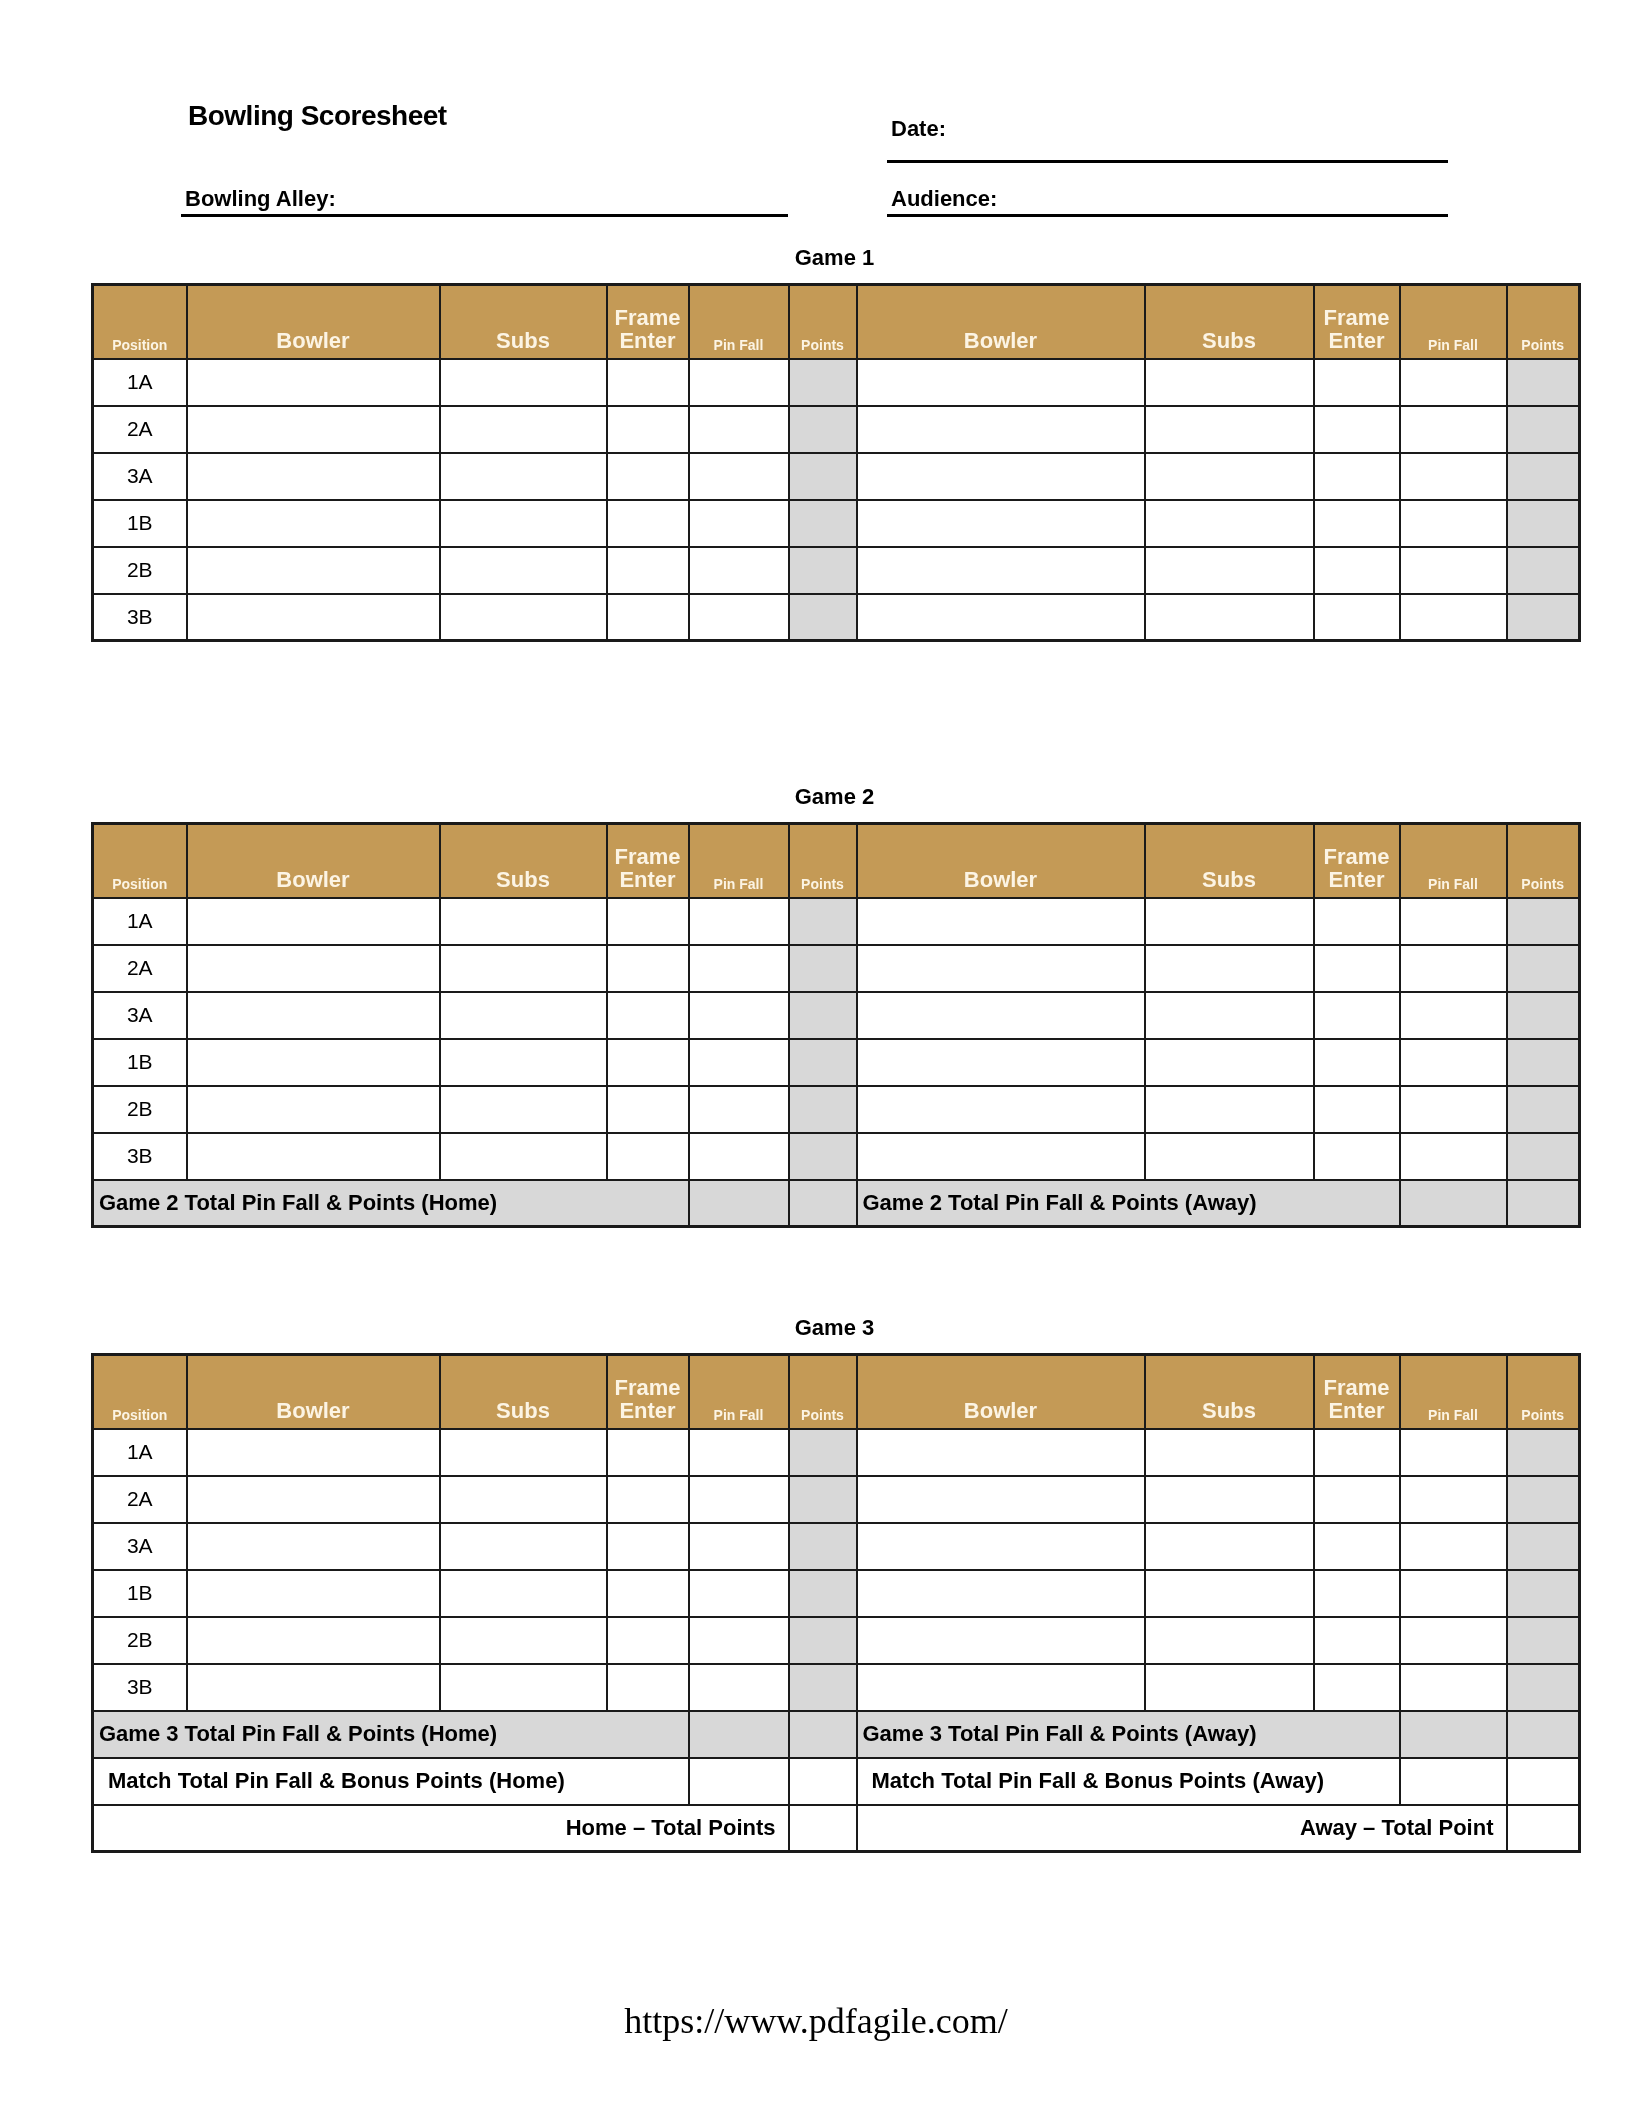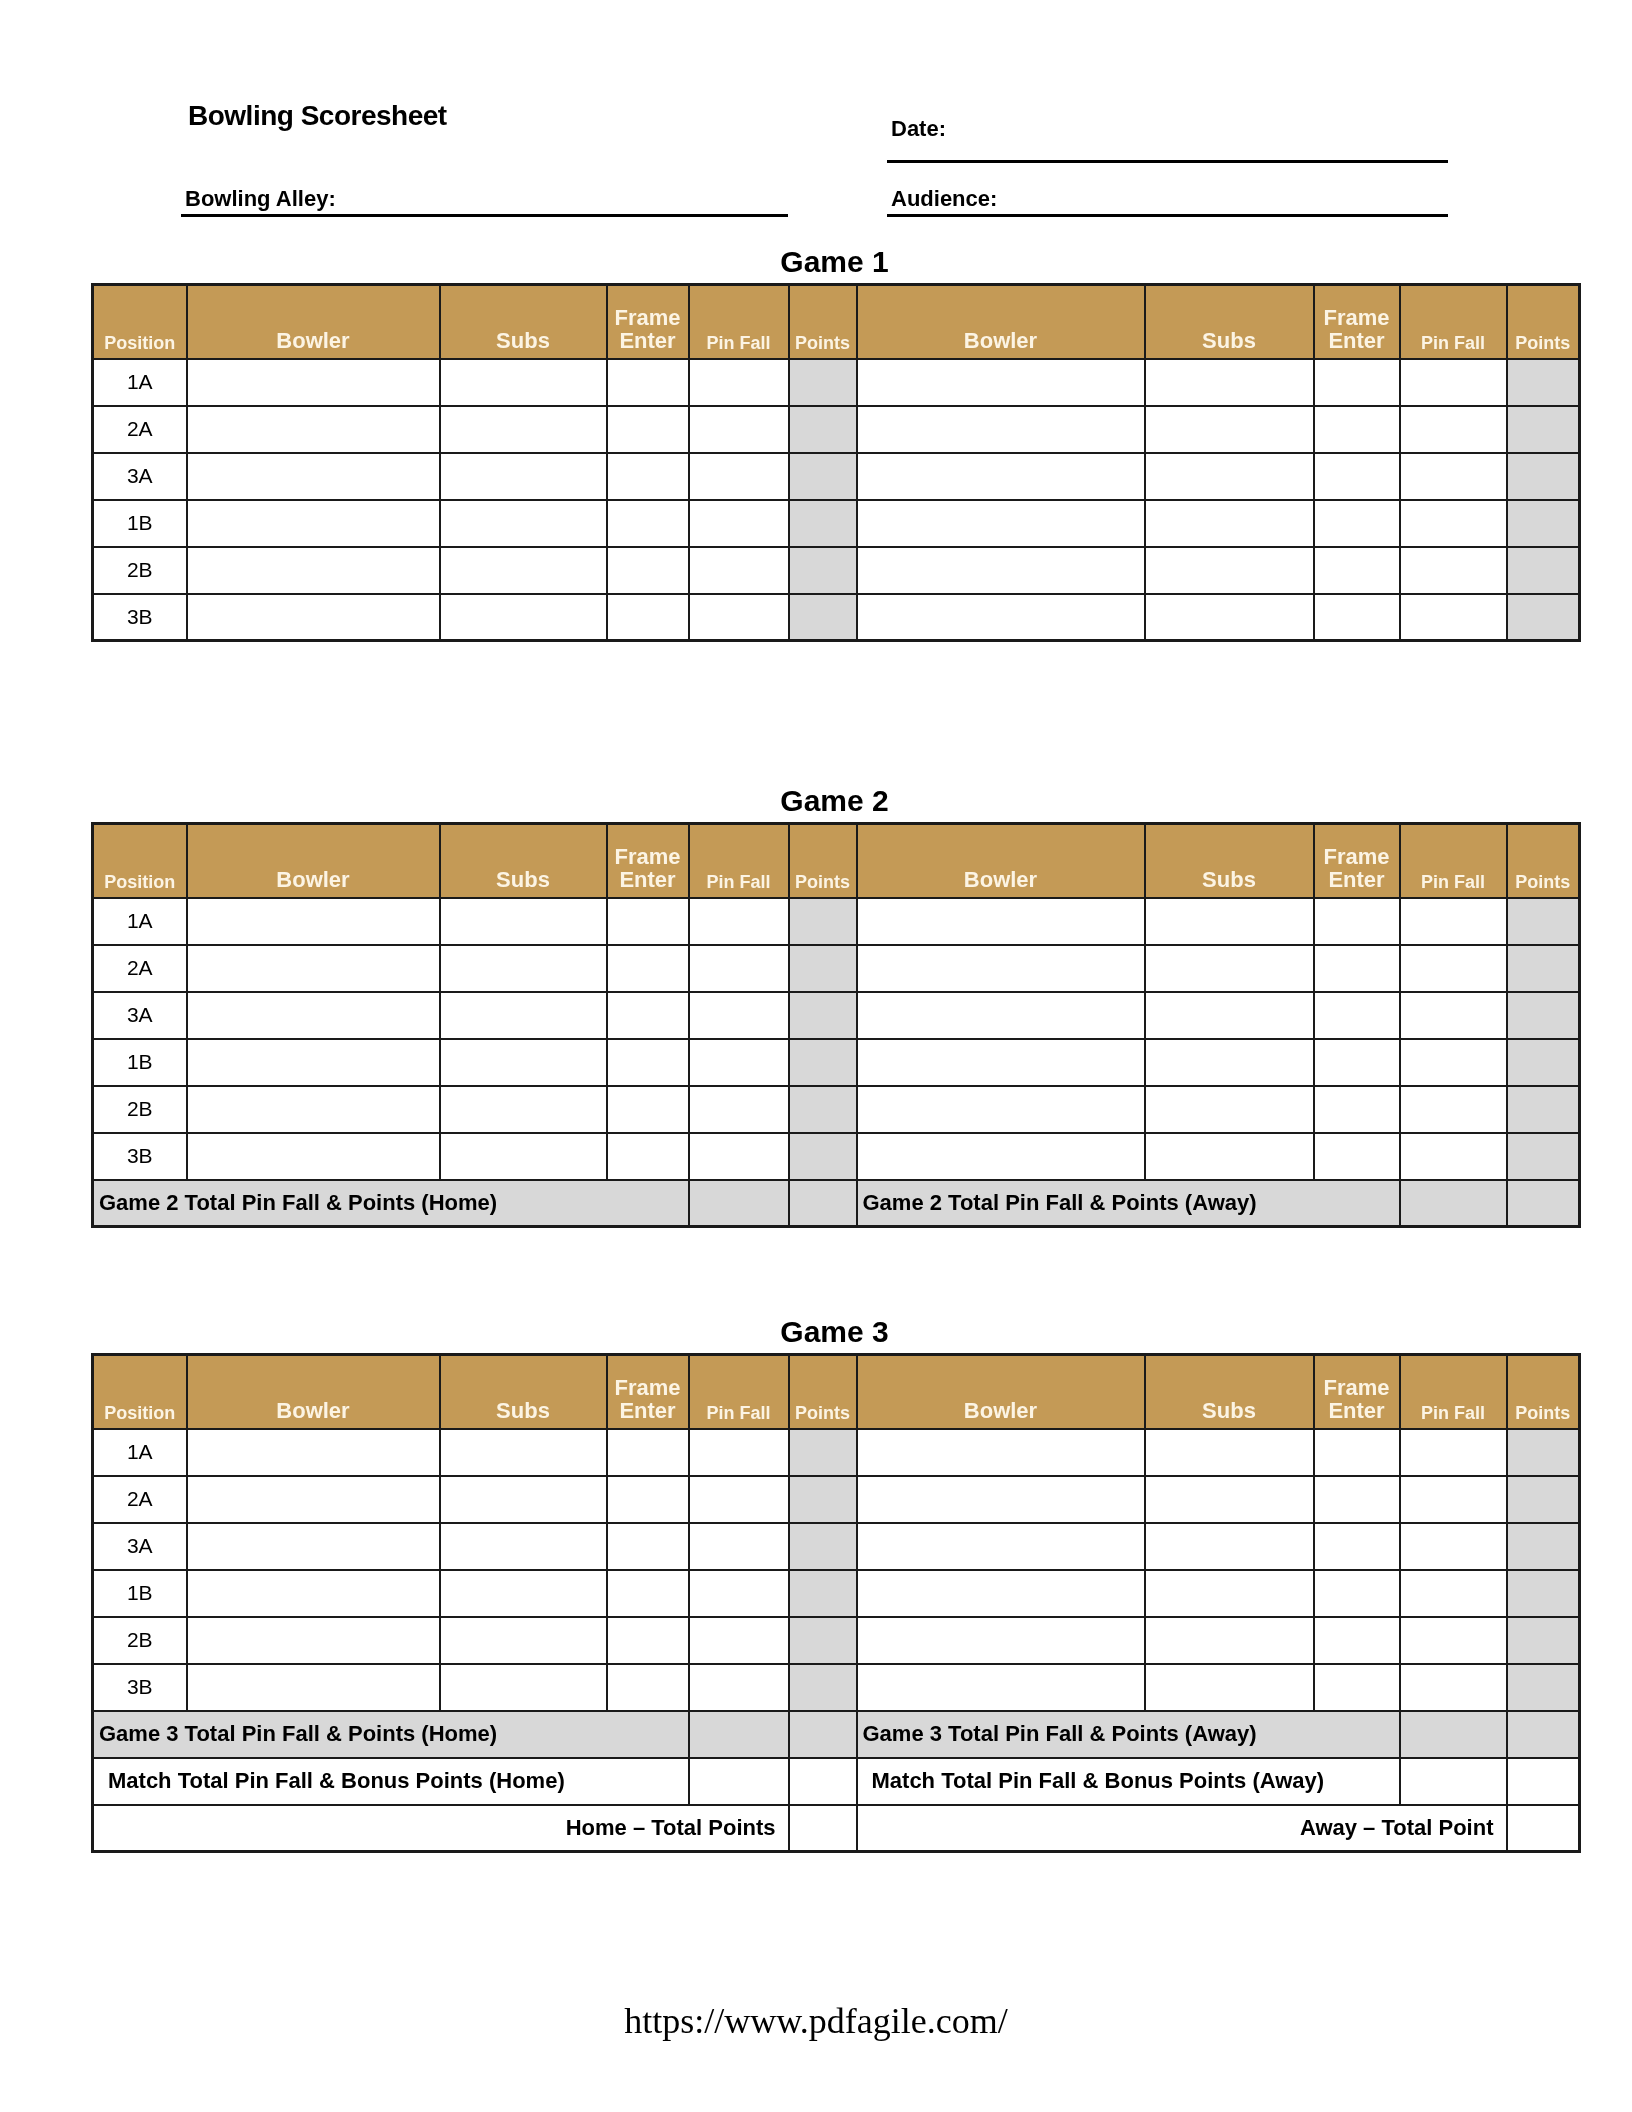--- a/index.html
+++ b/index.html
@@ -43,21 +43,21 @@
   .lbl-date    { left: 891px; top: 116px; }
   .line-date   { left: 887px; top: 160px; width: 561px; }
   .lbl-aud     { left: 891px; top: 186px; text-align: right; }
   .line-aud    { left: 887px; top: 214px; width: 561px; }
 
   .game-title {
     position: absolute;
     left: 91px;
     width: 1487px;
     text-align: center;
-    font-size: 30px;
+    font-size: 22px;
     font-weight: bold;
   }
   .t1-title { top: 245px; }
   .t2-title { top: 784px; }
   .t3-title { top: 1315px; }
 
   .game-table-wrap { position: absolute; left: 91px; width: 1487px; }
   .t1 { top: 283px; }
   .t2 { top: 822px; }
   .t3 { top: 1353px; }
@@ -77,21 +77,21 @@
     background: var(--header-bg);
     color: var(--header-text);
     font-weight: bold;
     font-size: 22px;
     line-height: 1.05;
     text-align: center;
     vertical-align: bottom;
     padding-bottom: 5px;
     height: 74px;
   }
-  table.score th.small { font-size: 18px; }
+  table.score th.small { font-size: 14px; }
   table.score tbody td { height: 47px; background: #fff; }
   td.pos { text-align: center; font-size: 21px; font-weight: normal; }
   td.shade { background: var(--shaded-cell) !important; }
   tr.total-row td { height: 45px; }
   tr.total-row td.label {
     font-weight: bold;
     font-size: 22px;
     padding-left: 5px;
     vertical-align: middle;
   }

